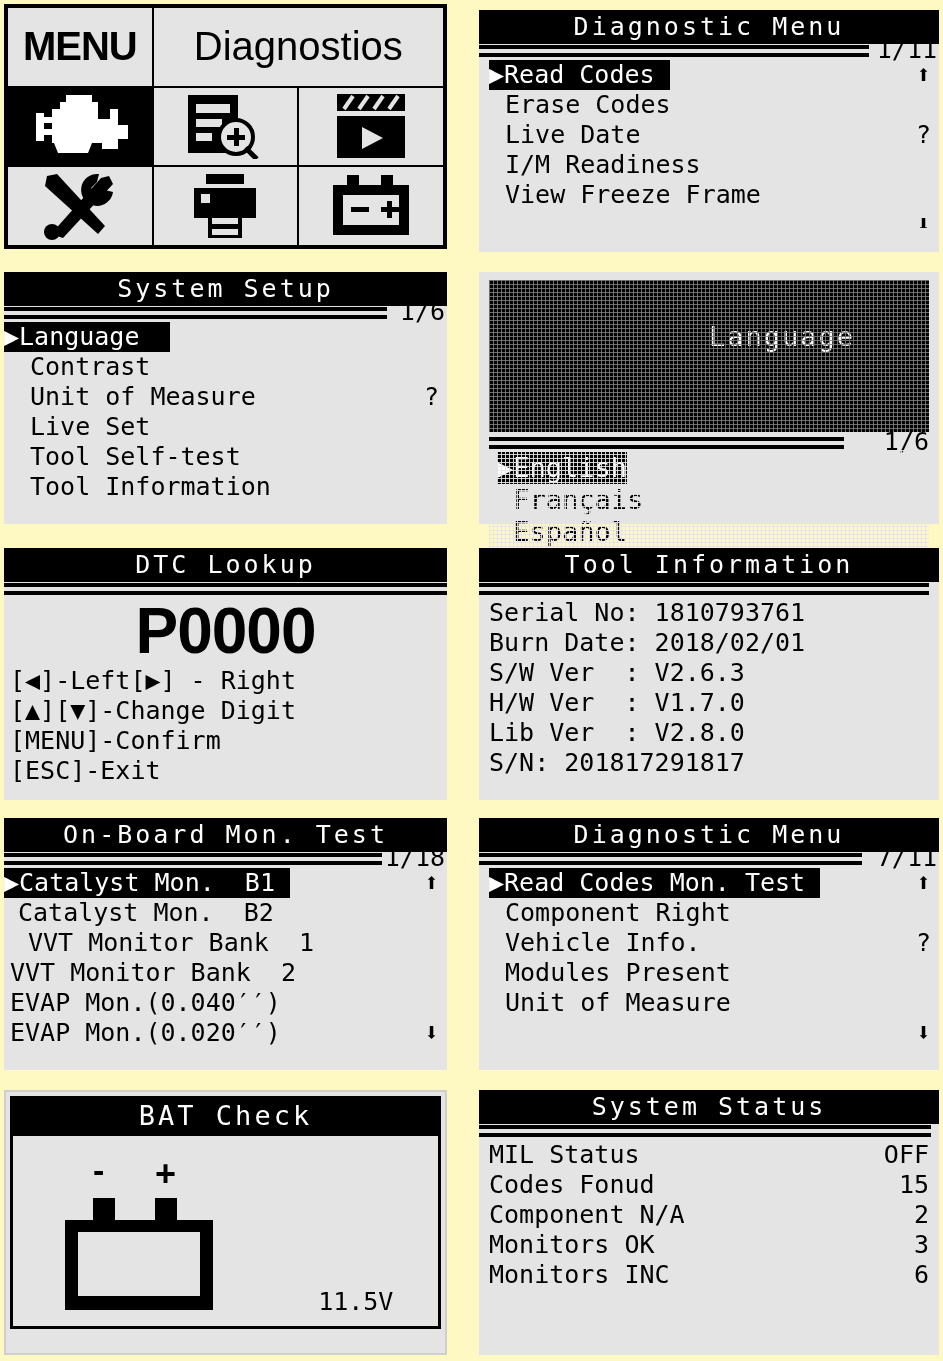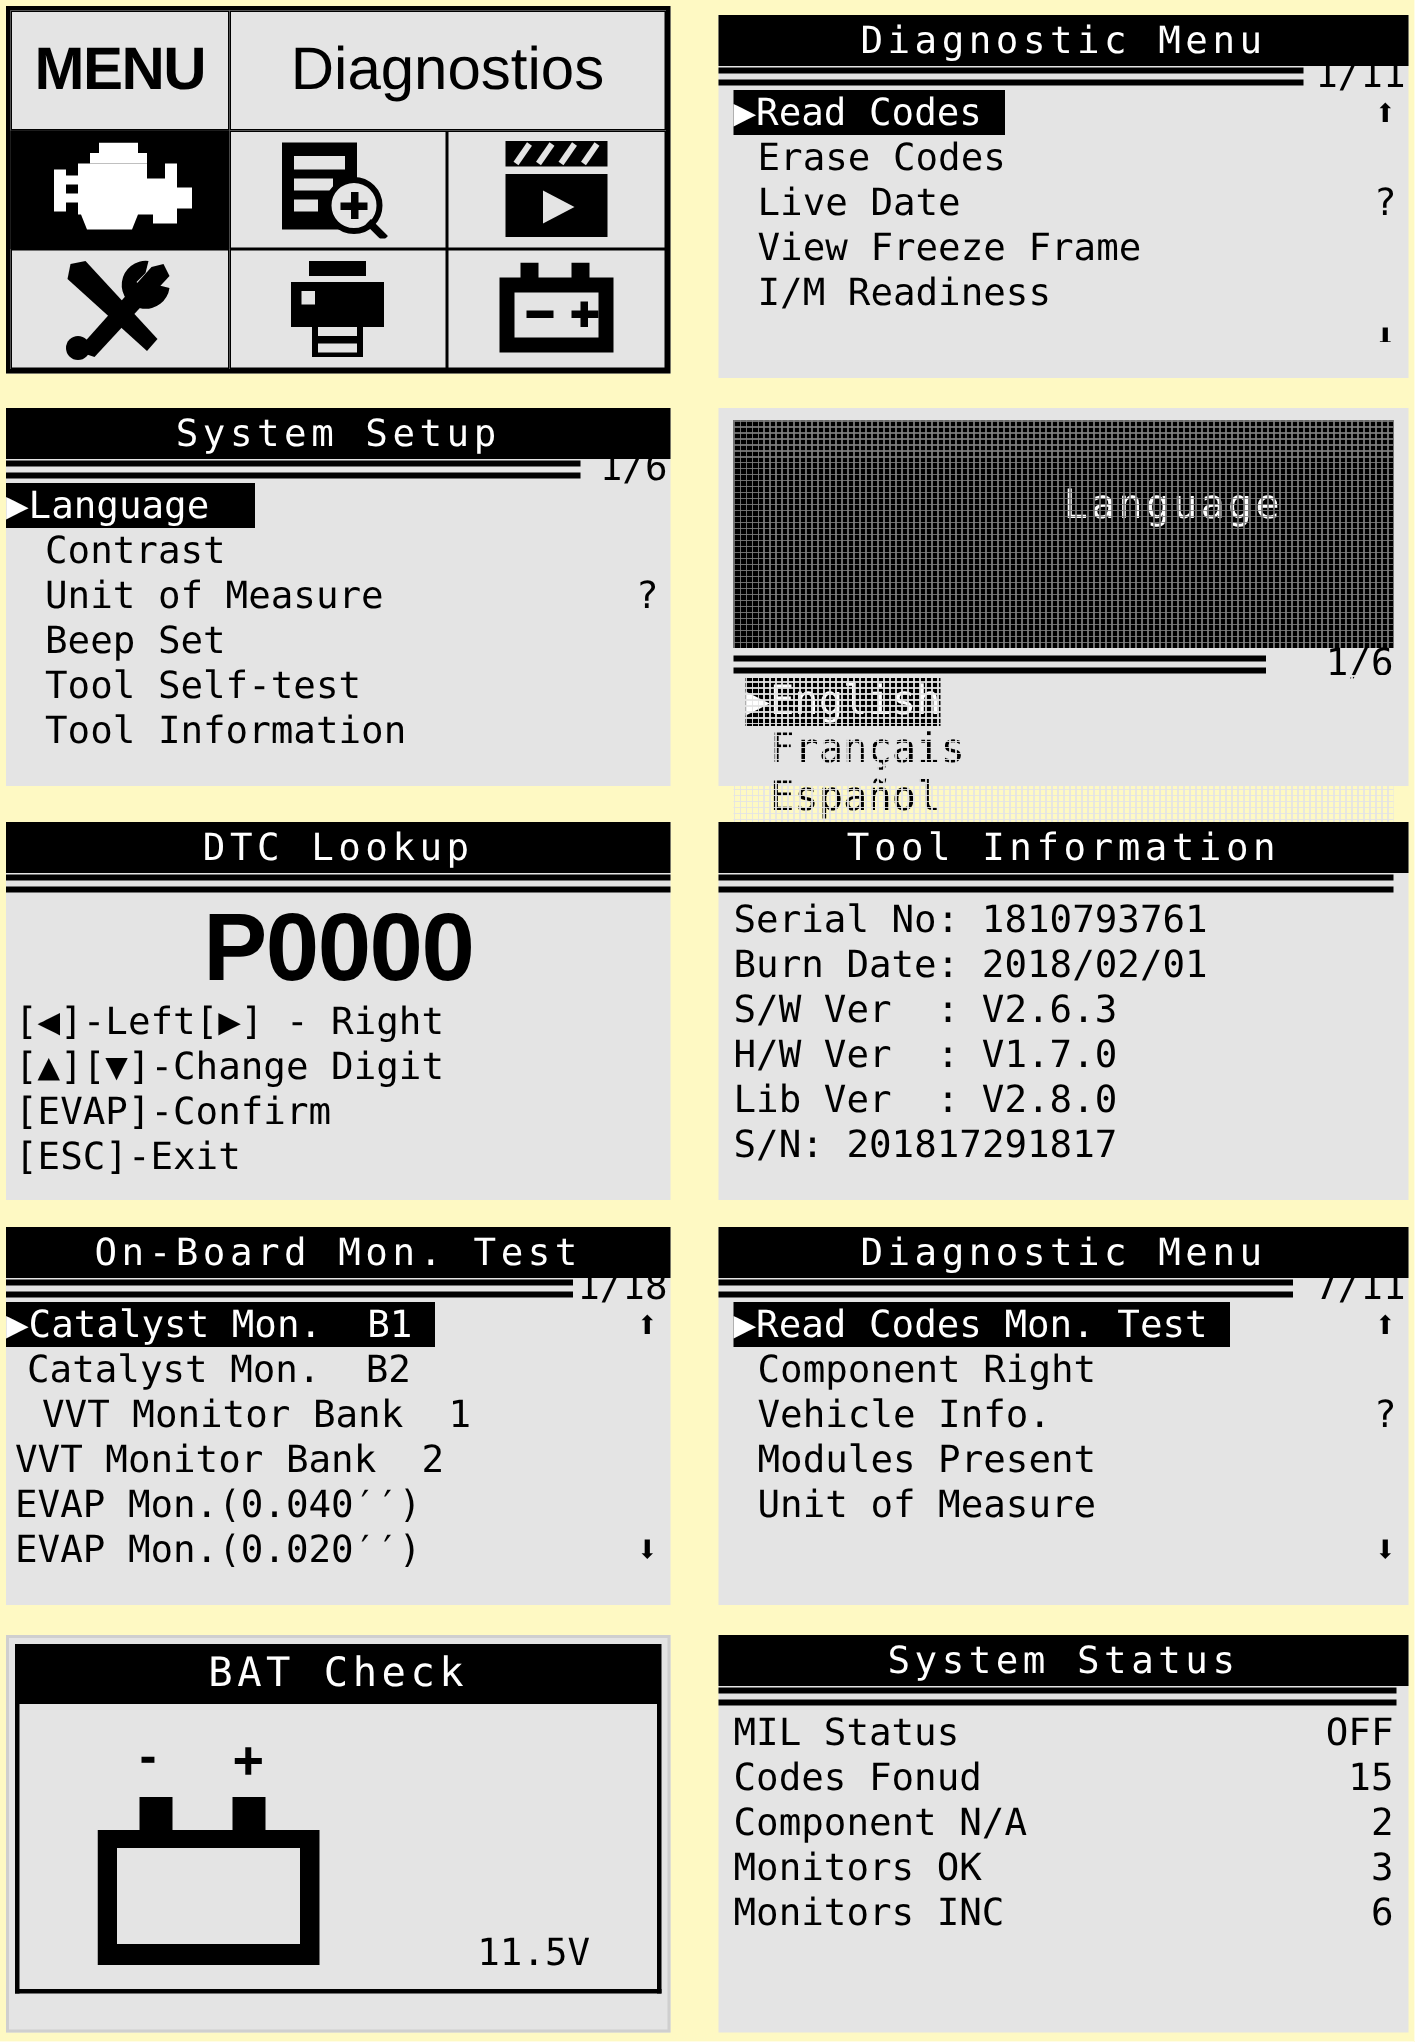--- a/index.html
+++ b/index.html
@@ -215,38 +215,38 @@
     <div class="lcd-title">Diagnostic Menu</div>
     <div class="sep">
       <div class="bar b1" style="width:390px;"></div>
       <div class="bar b2" style="width:390px;"></div>
       <div class="pg">1/11</div>
     </div>
     <div class="rows">
       <div class="row sel"><span class="band">▶<span>Read Codes</span> </span><span class="side">⬆</span></div>
       <div class="row"><span class="caret"> </span><span>Erase Codes</span></div>
       <div class="row"><span class="caret"> </span><span>Live Date</span><span class="side">?</span></div>
+      <div class="row"><span class="caret"> </span><span>I/M Readiness</span></div>
       <div class="row"><span class="caret"> </span><span>View Freeze Frame</span></div>
-      <div class="row"><span class="caret"> </span><span>I/M Readiness</span></div>
       <div class="row" style="overflow:hidden;height:18px;"><span class="caret"> </span><span class="side">⬇</span></div>
     </div>
   </div>
 
   <div class="panel left" id="system-setup" style="top:272px;height:252px;">
     <div class="lcd-title">System Setup</div>
     <div class="sep">
       <div class="bar b1" style="width:383px;"></div>
       <div class="bar b2" style="width:383px;"></div>
       <div class="pg">1/6</div>
     </div>
     <div class="rows">
       <div class="row sel" style="padding-left:0;"><span class="band">▶<span>Language</span>  </span></div>
       <div class="row"><span class="caret"> </span><span>Contrast</span></div>
       <div class="row"><span class="caret"> </span><span>Unit of Measure</span><span class="side">?</span></div>
-      <div class="row"><span class="caret"> </span><span>Beep Set</span></div>
+      <div class="row"><span class="caret"> </span><span>Live Set</span></div>
       <div class="row"><span class="caret"> </span><span>Tool Self-test</span></div>
       <div class="row"><span class="caret"> </span><span>Tool Information</span></div>
     </div>
   </div>
 
   <div class="panel right" id="language" style="top:272px;height:252px;">
     <div style="padding:8px 10px 0 10px;">
       <div class="dot-title">
         <span>Language</span>
         <span class="dotmask"></span>
@@ -270,21 +270,21 @@
 
   <div class="panel left" id="dtc-lookup" style="top:548px;height:252px;">
     <div class="lcd-title">DTC Lookup</div>
     <div class="sep">
       <div class="bar b1" style="width:443px;"></div>
       <div class="bar b2" style="width:443px;"></div>
     </div>
     <div class="dtc-code">P0000</div>
     <div class="dtc-line">[◀]-Left[▶] - Right</div>
     <div class="dtc-line">[▲][▼]-Change Digit</div>
-    <div class="dtc-line">[EVAP]-Confirm</div>
+    <div class="dtc-line">[MENU]-Confirm</div>
     <div class="dtc-line">[ESC]-Exit</div>
   </div>
 
   <div class="panel right" id="tool-info" style="top:548px;height:252px;">
     <div class="lcd-title">Tool Information</div>
     <div class="sep">
       <div class="bar b1" style="width:450px;"></div>
       <div class="bar b2" style="width:450px;"></div>
     </div>
     <div class="rows">

